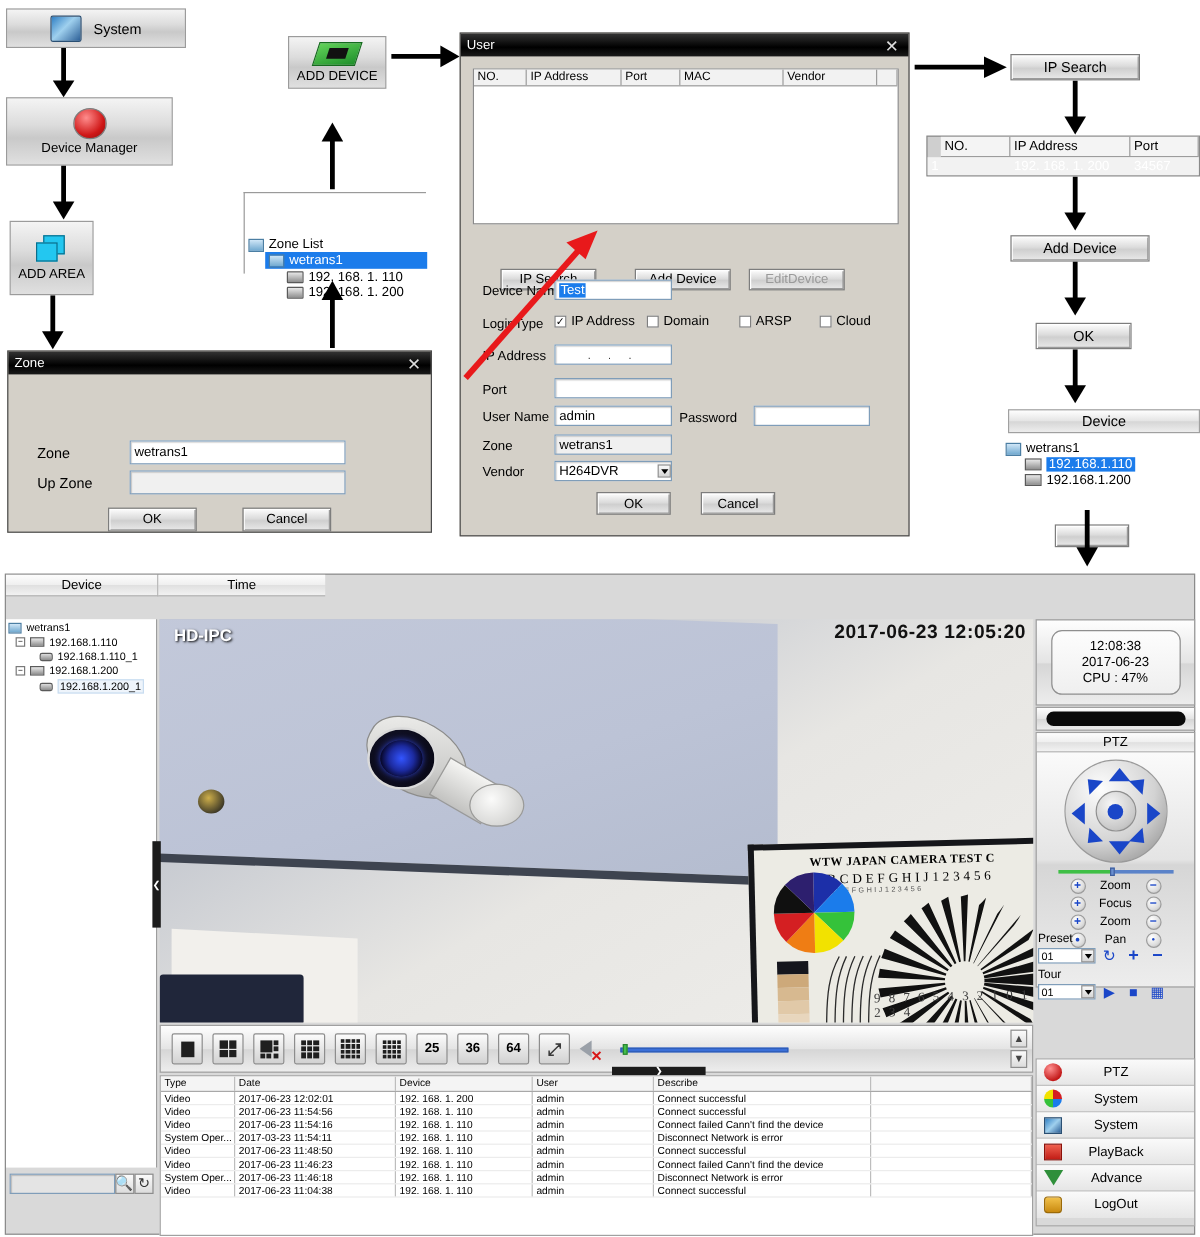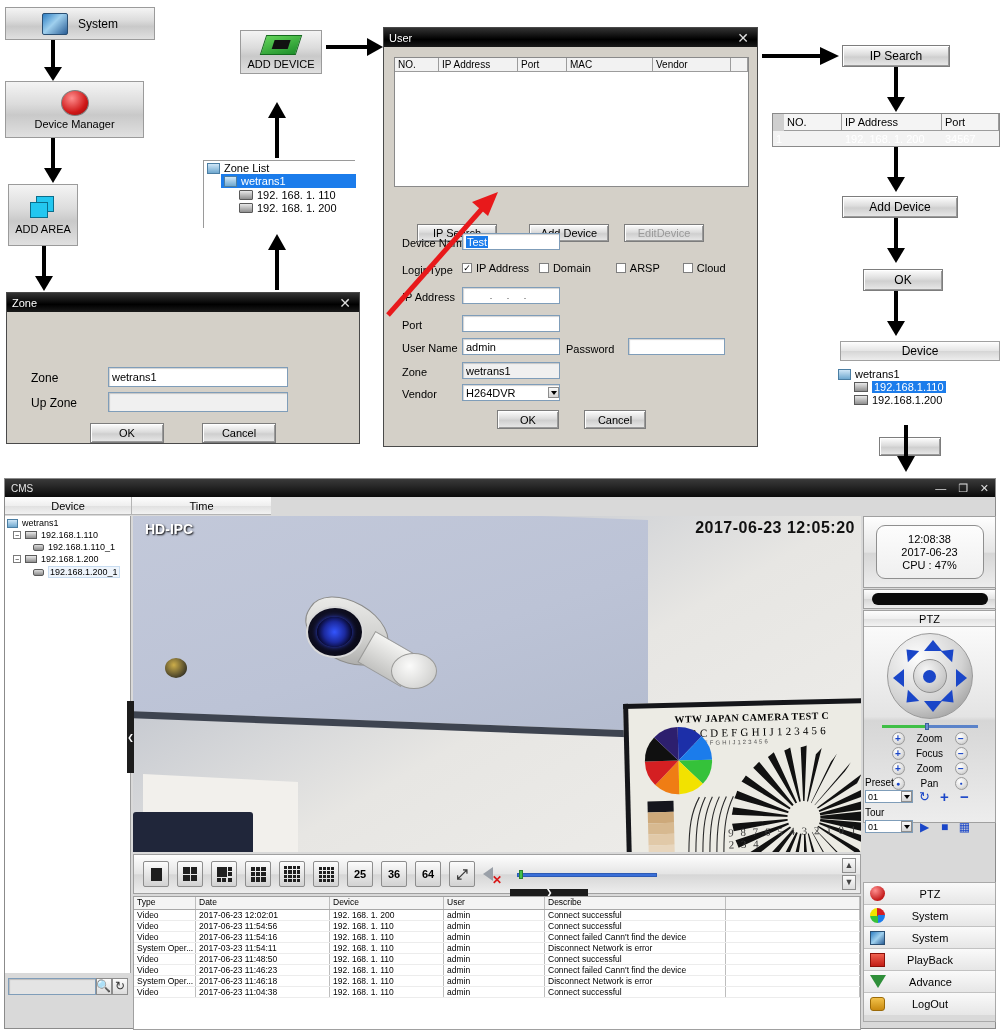--- a/index.html
+++ b/index.html
@@ -199,21 +199,21 @@
 <svg class="arrow" style="left:266px;top:100px;" width="22" height="58">
   <line x1="11" y1="58" x2="11" y2="15" stroke="#000" stroke-width="4"></line>
   <polygon points="2,18 20,18 11,2" fill="#000"></polygon>
 </svg>
 <svg class="arrow" style="left:326px;top:36px;" width="58" height="22">
   <line x1="0" y1="11" x2="45" y2="11" stroke="#000" stroke-width="4"></line>
   <polygon points="41,2 41,20 57,11" fill="#000"></polygon>
 </svg>
 
 <div class="abs" style="left:203px;top:160px;width:152px;height:68px;background:#fff;border-top:1px solid #9a9a9a;border-left:1px solid #9a9a9a;">
-  <div class="treerow" style="padding:1px 0 0 3px;">
+  <div class="treerow" style="padding:1px 0 0 3px;margin-top:36px;">
     <span style="width:13px;height:11px;display:inline-block;background:linear-gradient(#cfe6f7,#6fa8cf);border:1px solid #4b7ea3;"></span>
     <span>Zone List</span>
   </div>
   <div class="treerow sel" style="margin-left:17px;padding:1px 0 1px 3px;width:135px;">
     <span style="width:13px;height:11px;display:inline-block;background:linear-gradient(#cfe6f7,#6fa8cf);border:1px solid #4b7ea3;"></span>
     <span>wetrans1</span>
   </div>
   <div class="treerow" style="margin-left:32px;padding:1px 0 0 3px;">
     <span style="width:14px;height:10px;display:inline-block;background:linear-gradient(#e8e8e8,#8f8f8f);border:1px solid #5a5a5a;border-radius:1px;"></span>
     <span>192. 168. 1. 110</span>
@@ -386,28 +386,20 @@
     <span style="width:14px;height:10px;display:inline-block;background:linear-gradient(#e8e8e8,#8f8f8f);border:1px solid #5a5a5a;"></span>
     <span>192.168.1.200</span>
   </div>
 </div>
 <svg class="arrow" style="left:895px;top:425px;" width="22" height="48">
   <line x1="11" y1="0" x2="11" y2="34" stroke="#000" stroke-width="4"></line>
   <polygon points="2,31 20,31 11,47" fill="#000"></polygon>
 </svg>
 
 <div class="abs" id="cms">
-  <div id="cms-tb">
-    <span>CMS</span>
-    <span>
-      <span class="wbtn">—</span>
-      <span class="wbtn">❐</span>
-      <span class="wbtn">✕</span>
-    </span>
-  </div>
 
   <div style="display:flex;">
     <div class="sectionbar" style="width:127px;border-right:1px solid #b4b4b4;">
       <span>Device</span>
     </div>
     <div class="sectionbar" style="width:139px;text-align:center;">
       <span>Time</span>
     </div>
   </div>
 

